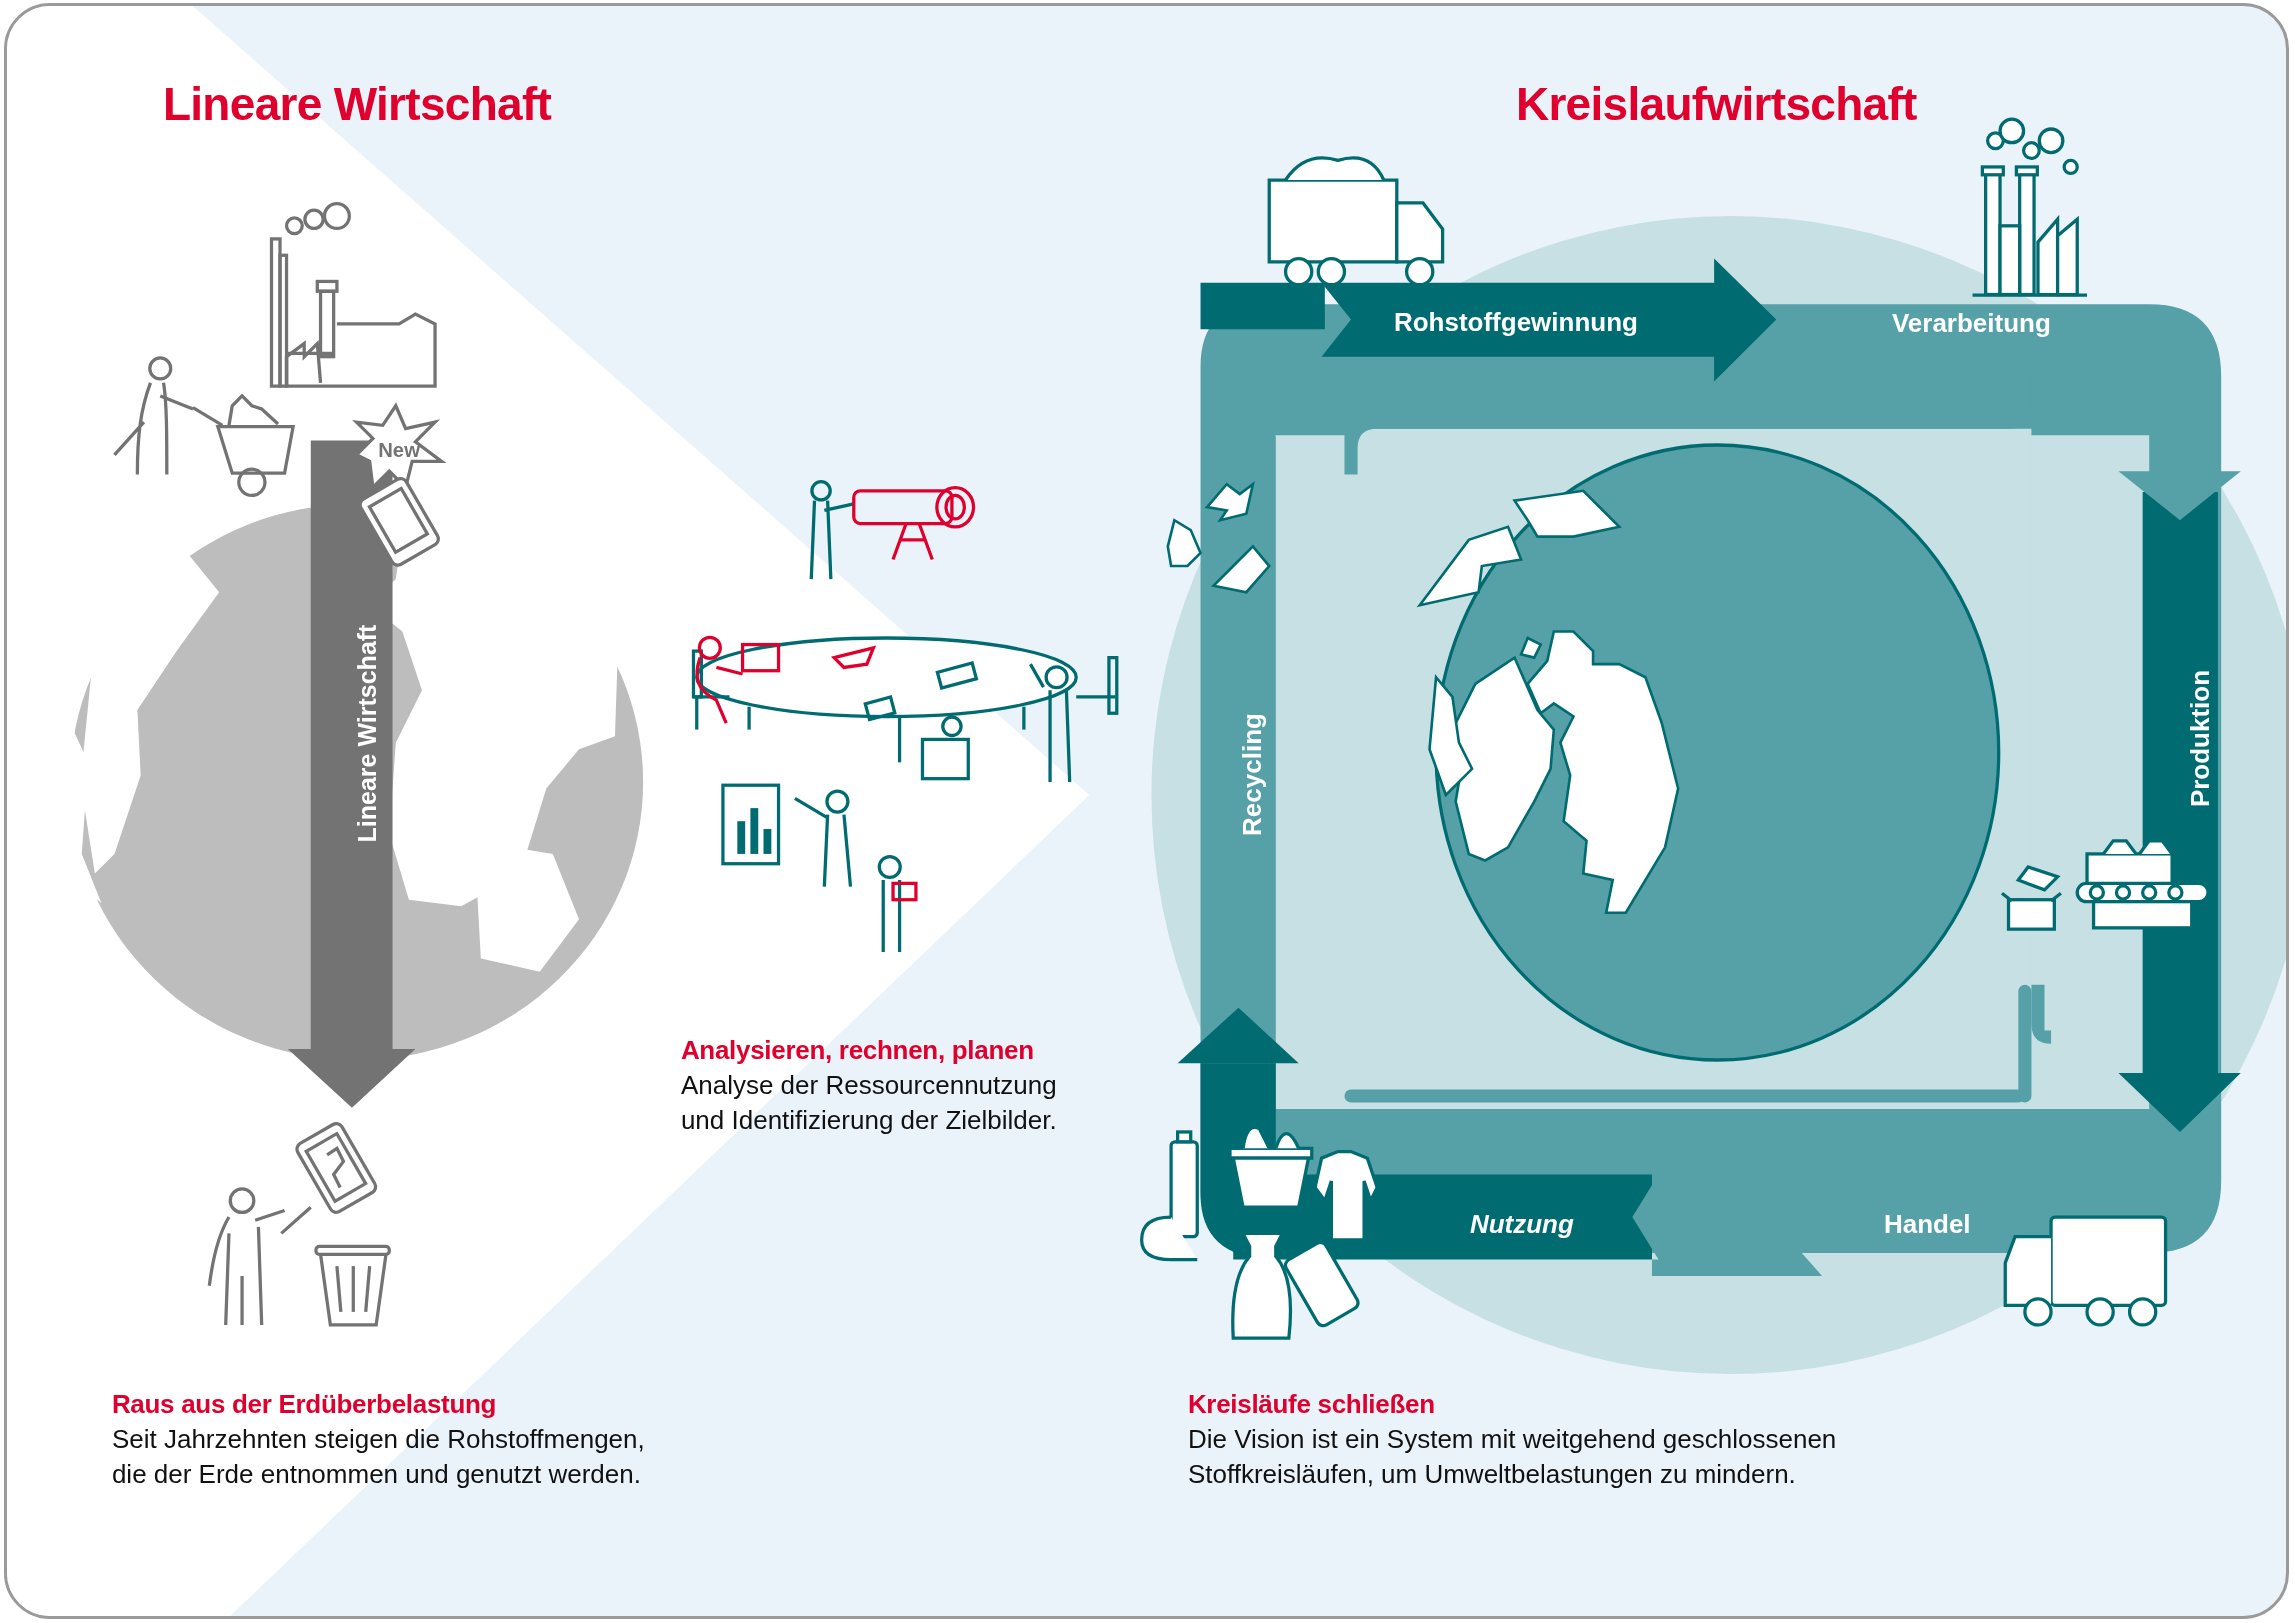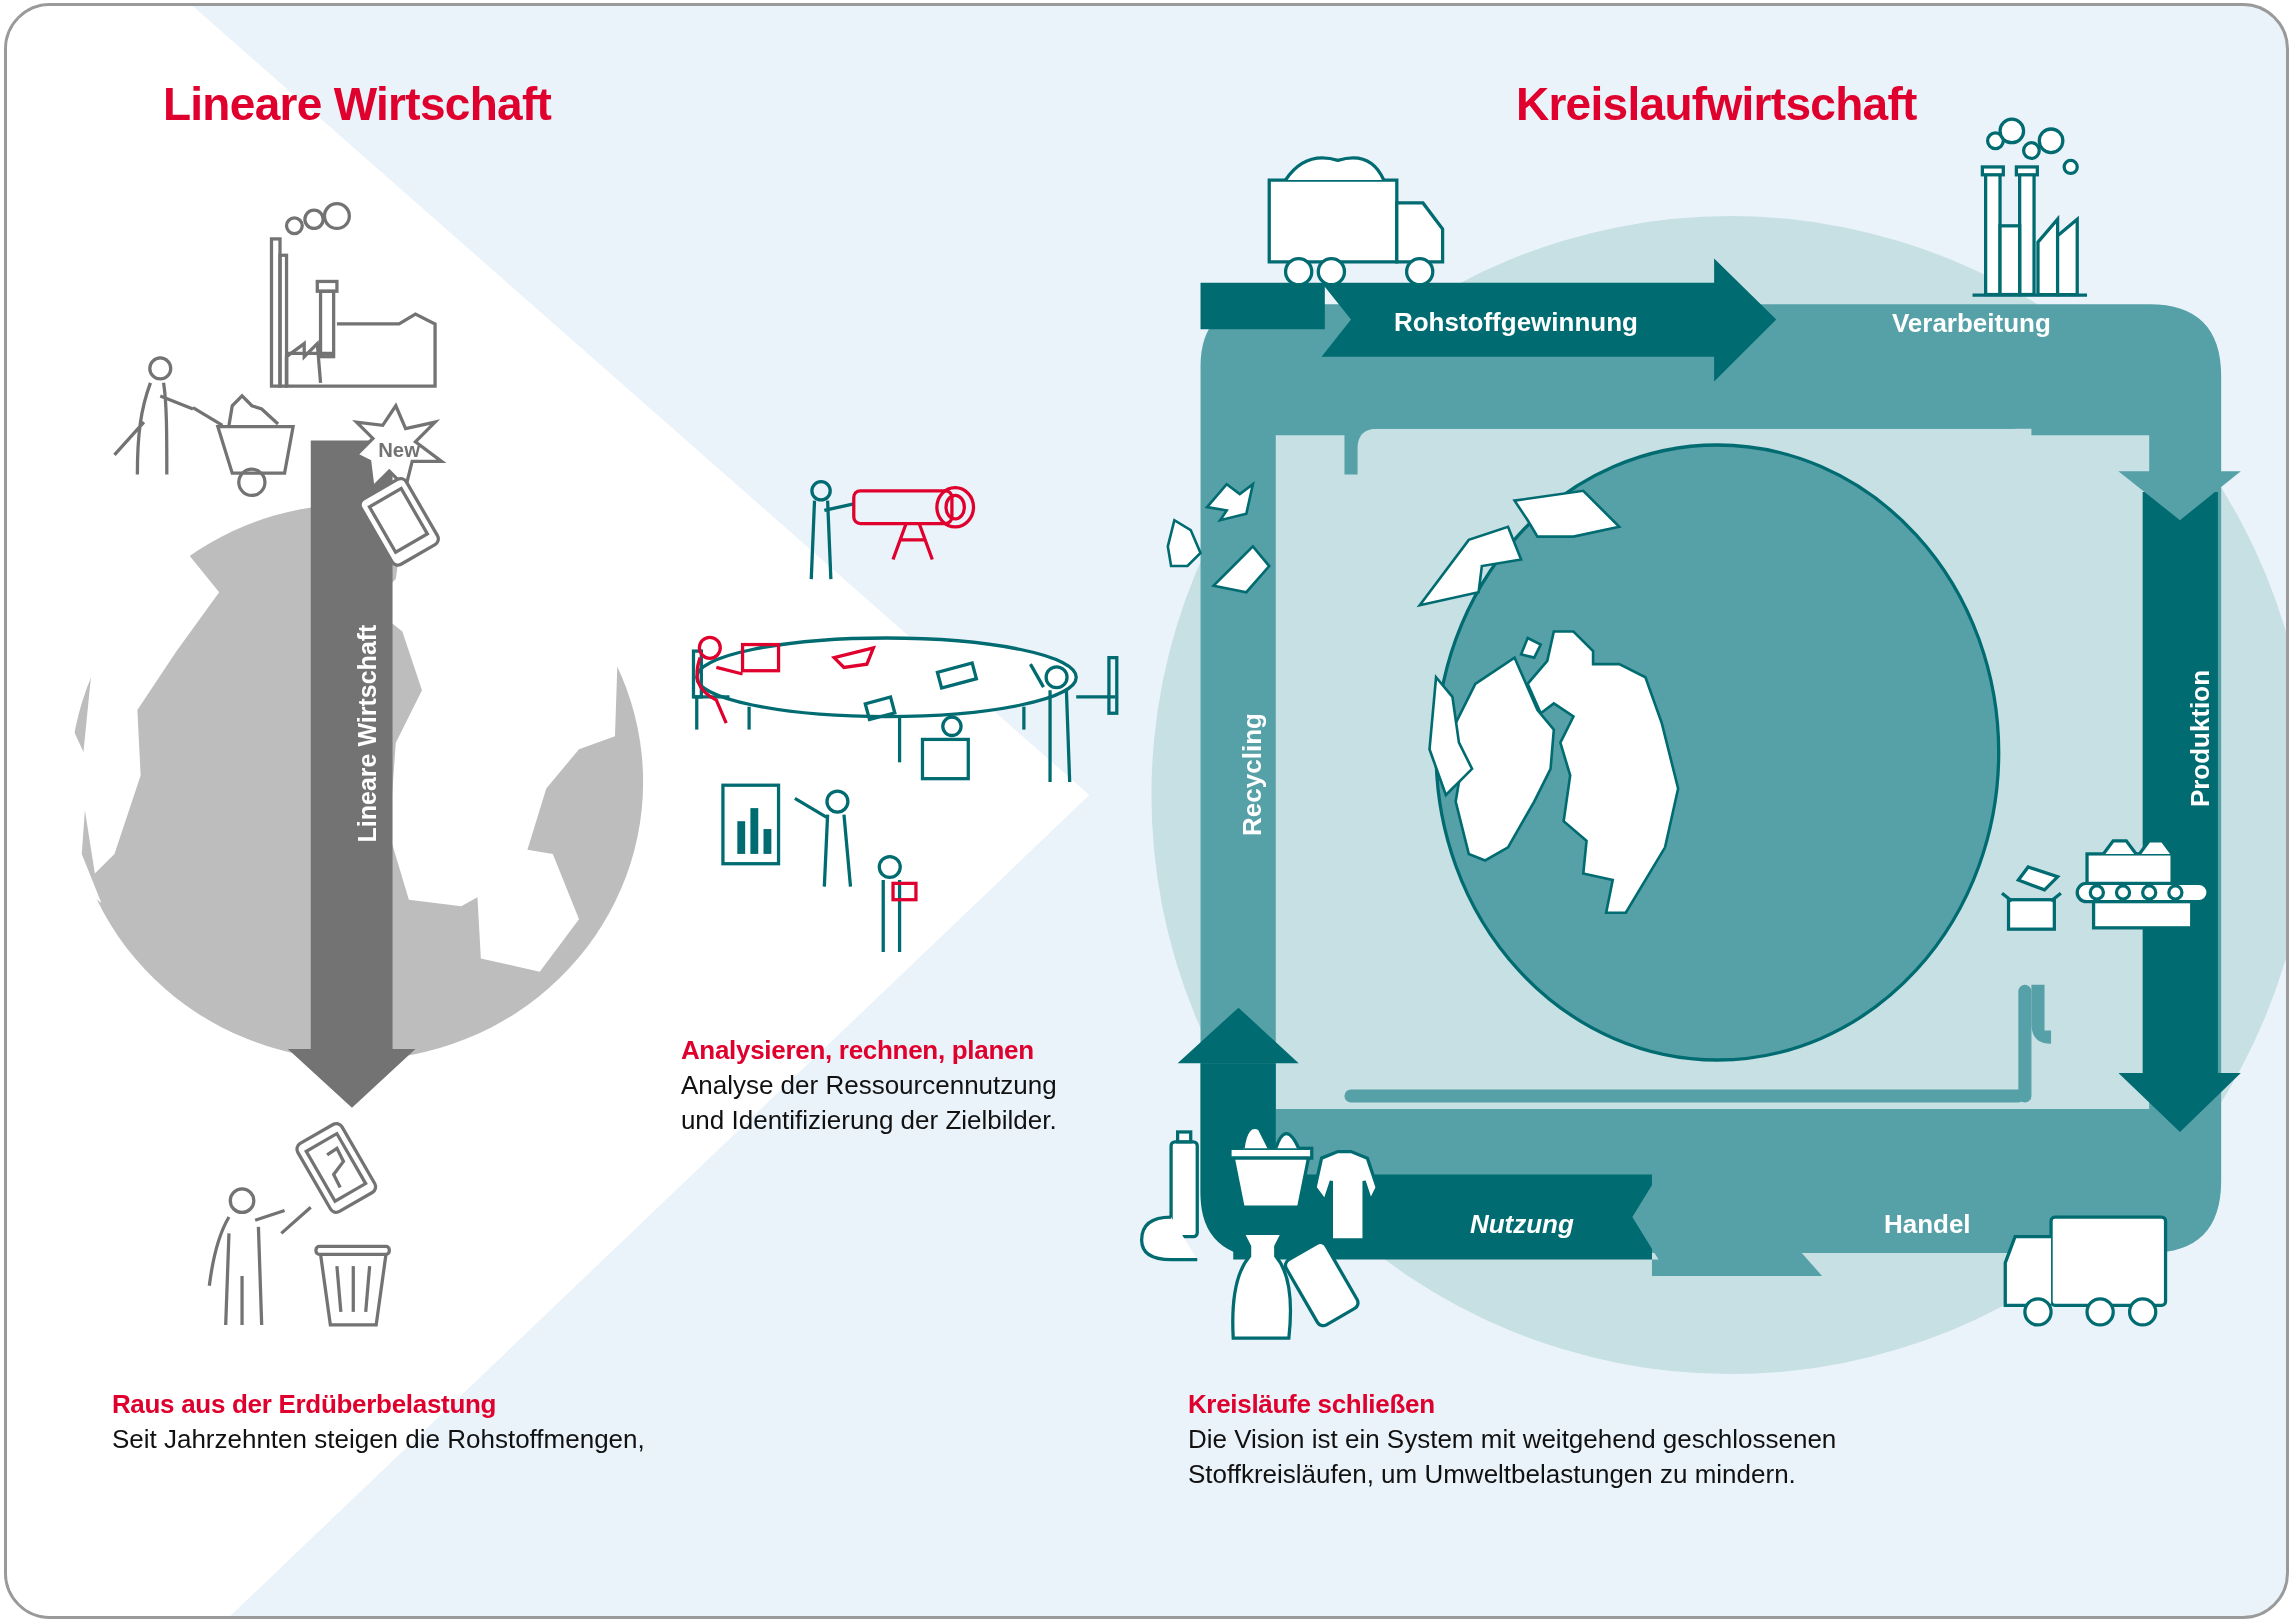--- a/index.html
+++ b/index.html
@@ -231,20 +231,21 @@
   <div class="flow-label" style="left:1387px; top:301px;">Rohstoffgewinnung</div>
   <div class="flow-label" style="left:1885px; top:302px;text-align:right;">Verarbeitung</div>
   <div class="flow-label vert" style="left:2125px; top:717px; transform:rotate(-90deg);">Produktion</div>
   <div class="flow-label" style="left:1877px; top:1203px;">Handel</div>
   <div class="flow-label" style="left:1463px; top:1203px;font-style:italic;">Nutzung</div>
   <div class="flow-label vert" style="left:1184px; top:753px; transform:rotate(-90deg);">Recycling</div>
 
   <div class="block" style="left:105px; top:1381px;">
     <div class="h">Raus aus der Erdüberbelastung</div>
     <div class="p">Seit Jahrzehnten steigen die Rohstoffmengen,</div>
+    <div class="p">die der Erde entnommen und genutzt werden.</div>
   </div>
 
   <div class="block" style="left:1181px; top:1381px;">
     <div class="h">Kreisläufe schließen</div>
     <div class="p">Die Vision ist ein System mit weitgehend geschlossenen</div>
     <div class="p">Stoffkreisläufen, um Umweltbelastungen zu mindern.</div>
   </div>
 
   <div class="block" style="left:674px; top:1027px;">
     <div class="h">Analysieren, rechnen, planen</div>

